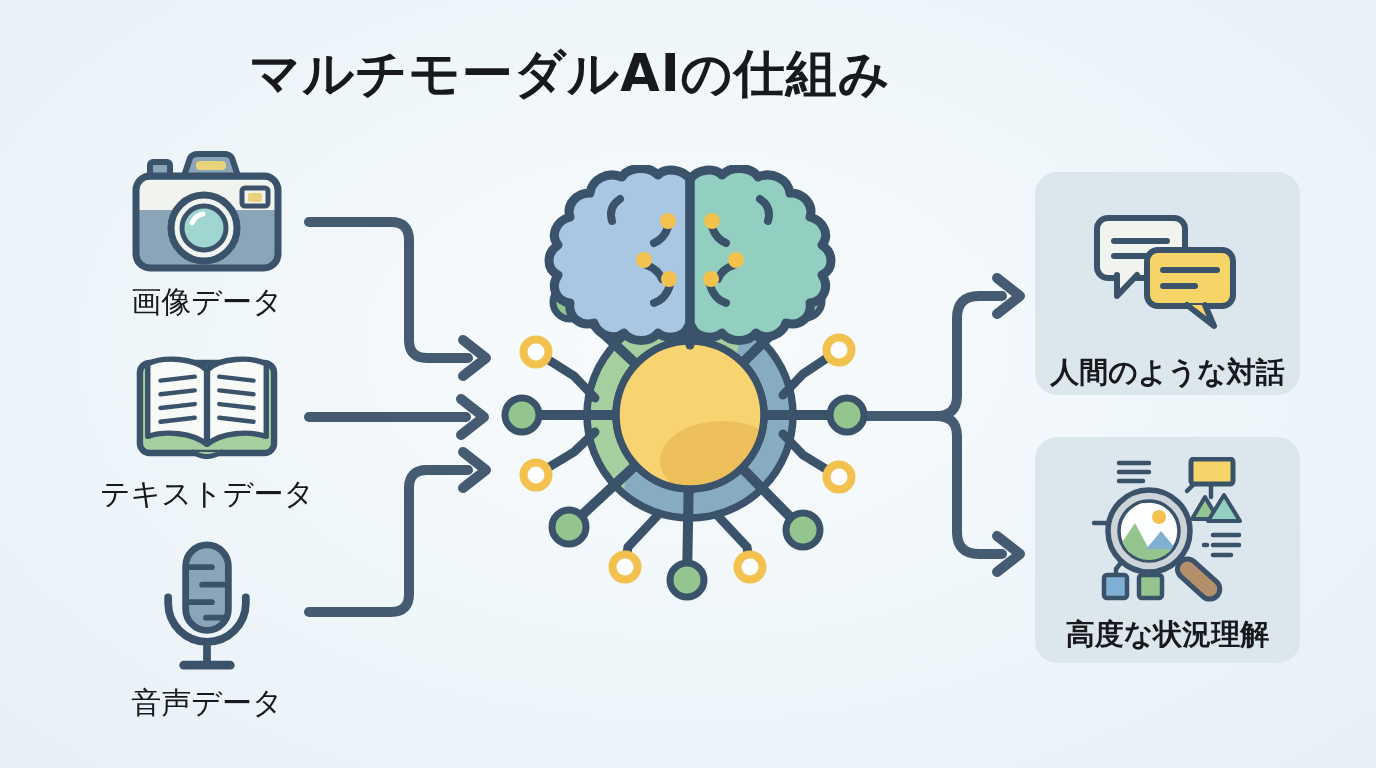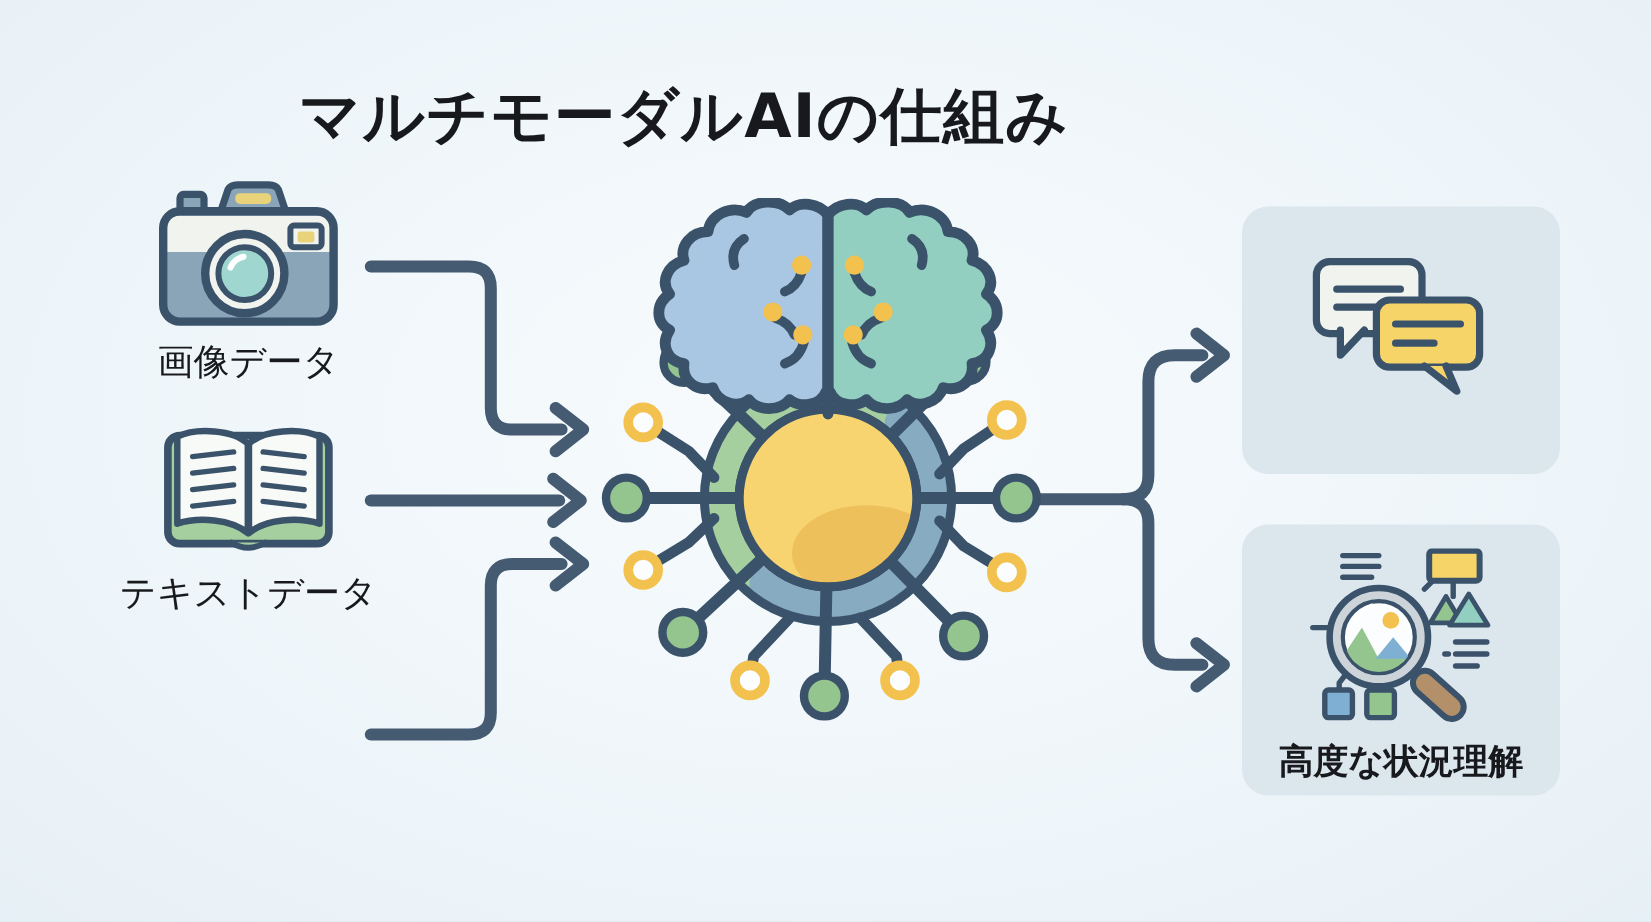--- a/index.html
+++ b/index.html
@@ -29,21 +29,21 @@
   .f-page{fill:#f8faf7}
   .f-hole{fill:#fbfdfe}
   .sn{stroke:var(--outline-navy)}
   .sa{stroke:var(--arrow-navy)}
   .s-amber{stroke:var(--amber)}
   .s-white{stroke:#ffffff}
   .s-yslot{fill:#e8d37a}
 
   .title{
     left:0;top:40px;width:1140px;text-align:center;
-    font-size:51px;font-weight:800;letter-spacing:1px;margin-top:23px;
+    font-size:51px;font-weight:800;letter-spacing:1px;
   }
   .input-item{width:230px;text-align:center;}
   .input-label{font-size:30px;font-weight:400;margin-top:6px;}
   .hub-label{
     left:570px;top:373px;width:240px;text-align:center;
     font-size:35px;line-height:40px;font-weight:800;
   }
   .caption{
     left:425px;top:624px;width:500px;text-align:center;
     font-size:31px;line-height:44px;font-weight:800;
@@ -125,20 +125,35 @@
           <path d="M25,70 L60,66"></path>
         <path d="M85,24 L120,28"></path>
           <path d="M85,38 L120,42"></path>
           <path d="M85,52 L120,56"></path>
           <path d="M85,66 L120,70"></path>
       </g>
     </svg>
     <div class="input-label">テキストデータ</div>
   </div>
 
+  <div class="abs input-item" style="left:92px;top:541px">
+    <svg width="96" height="132" viewBox="0 0 96 136">
+      <rect class="f-slate sn" stroke-width="7" x="26" y="4" width="44" height="88" rx="22"></rect>
+      <g class="sn f-none" stroke-width="6">
+        <line x1="31" y1="27" x2="53" y2="27"></line>
+        <line x1="43" y1="45" x2="65" y2="45"></line>
+        <line x1="31" y1="63" x2="53" y2="63"></line>
+        <line x1="47" y1="79" x2="65" y2="79"></line>
+      </g>
+      <path class="f-none sn" stroke-width="8" d="M8,58 V64 A40,40 0 0 0 88,64 V58"></path>
+      <line class="sn" stroke-width="8" x1="48" y1="105" x2="48" y2="123"></line>
+      <line class="sn" stroke-width="9" x1="24" y1="128" x2="72" y2="128"></line>
+    </svg>
+    <div class="input-label">音声データ</div>
+  </div>
 
   <svg class="abs" style="left:470px;top:165px" width="440" height="460" viewBox="0 0 440 460">
     <defs>
         <clipPath id="hubClip">
           <circle cx="220" cy="250" r="72"></circle>
         </clipPath>
       </defs>
 
     <path class="f-none" stroke="var(--light-green)" stroke-width="30" stroke-linecap="butt" d="M282.2,187.8 A88,88 0 1 0 169.5,322.1"></path>
     <path class="f-none" stroke="var(--ring-blue)" stroke-width="30" stroke-linecap="butt" d="M169.5,322.1 A88,88 0 0 0 282.2,187.8"></path>
@@ -229,20 +244,21 @@
     <svg class="abs" style="left:58px;top:42px" width="145" height="128" viewBox="0 0 145 128">
       <rect class="f-white sn" stroke-width="6" x="4" y="4" width="88" height="60" rx="11"></rect>
       <path class="f-white sn" stroke-width="6" d="M24,61 L24,82 L44,61"></path>
       <line class="sn" stroke-width="6" x1="21" y1="27" x2="74" y2="27"></line>
       <line class="sn" stroke-width="6" x1="21" y1="42" x2="57" y2="42"></line>
       <rect class="f-cyellow sn" stroke-width="6" x="54" y="36" width="86" height="56" rx="11"></rect>
       <path class="f-cyellow sn" stroke-width="6" d="M112,91 L121,112 L94,91"></path>
       <line class="sn" stroke-width="6" x1="70" y1="56" x2="124" y2="56"></line>
       <line class="sn" stroke-width="6" x1="70" y1="72" x2="102" y2="72"></line>
     </svg>
+    <div class="output-label" style="top:181px">人間のような対話</div>
   </div>
 
   <div class="abs output-box" style="left:1035px;top:437px;height:226px">
     <svg class="abs" style="left:56px;top:20px" width="152" height="148" viewBox="0 0 152 148">
       <defs>
           <clipPath id="glassClip">
             <circle cx="58" cy="74" r="29"></circle>
           </clipPath>
         </defs>
       <g class="sn f-none" stroke-width="4.5">

